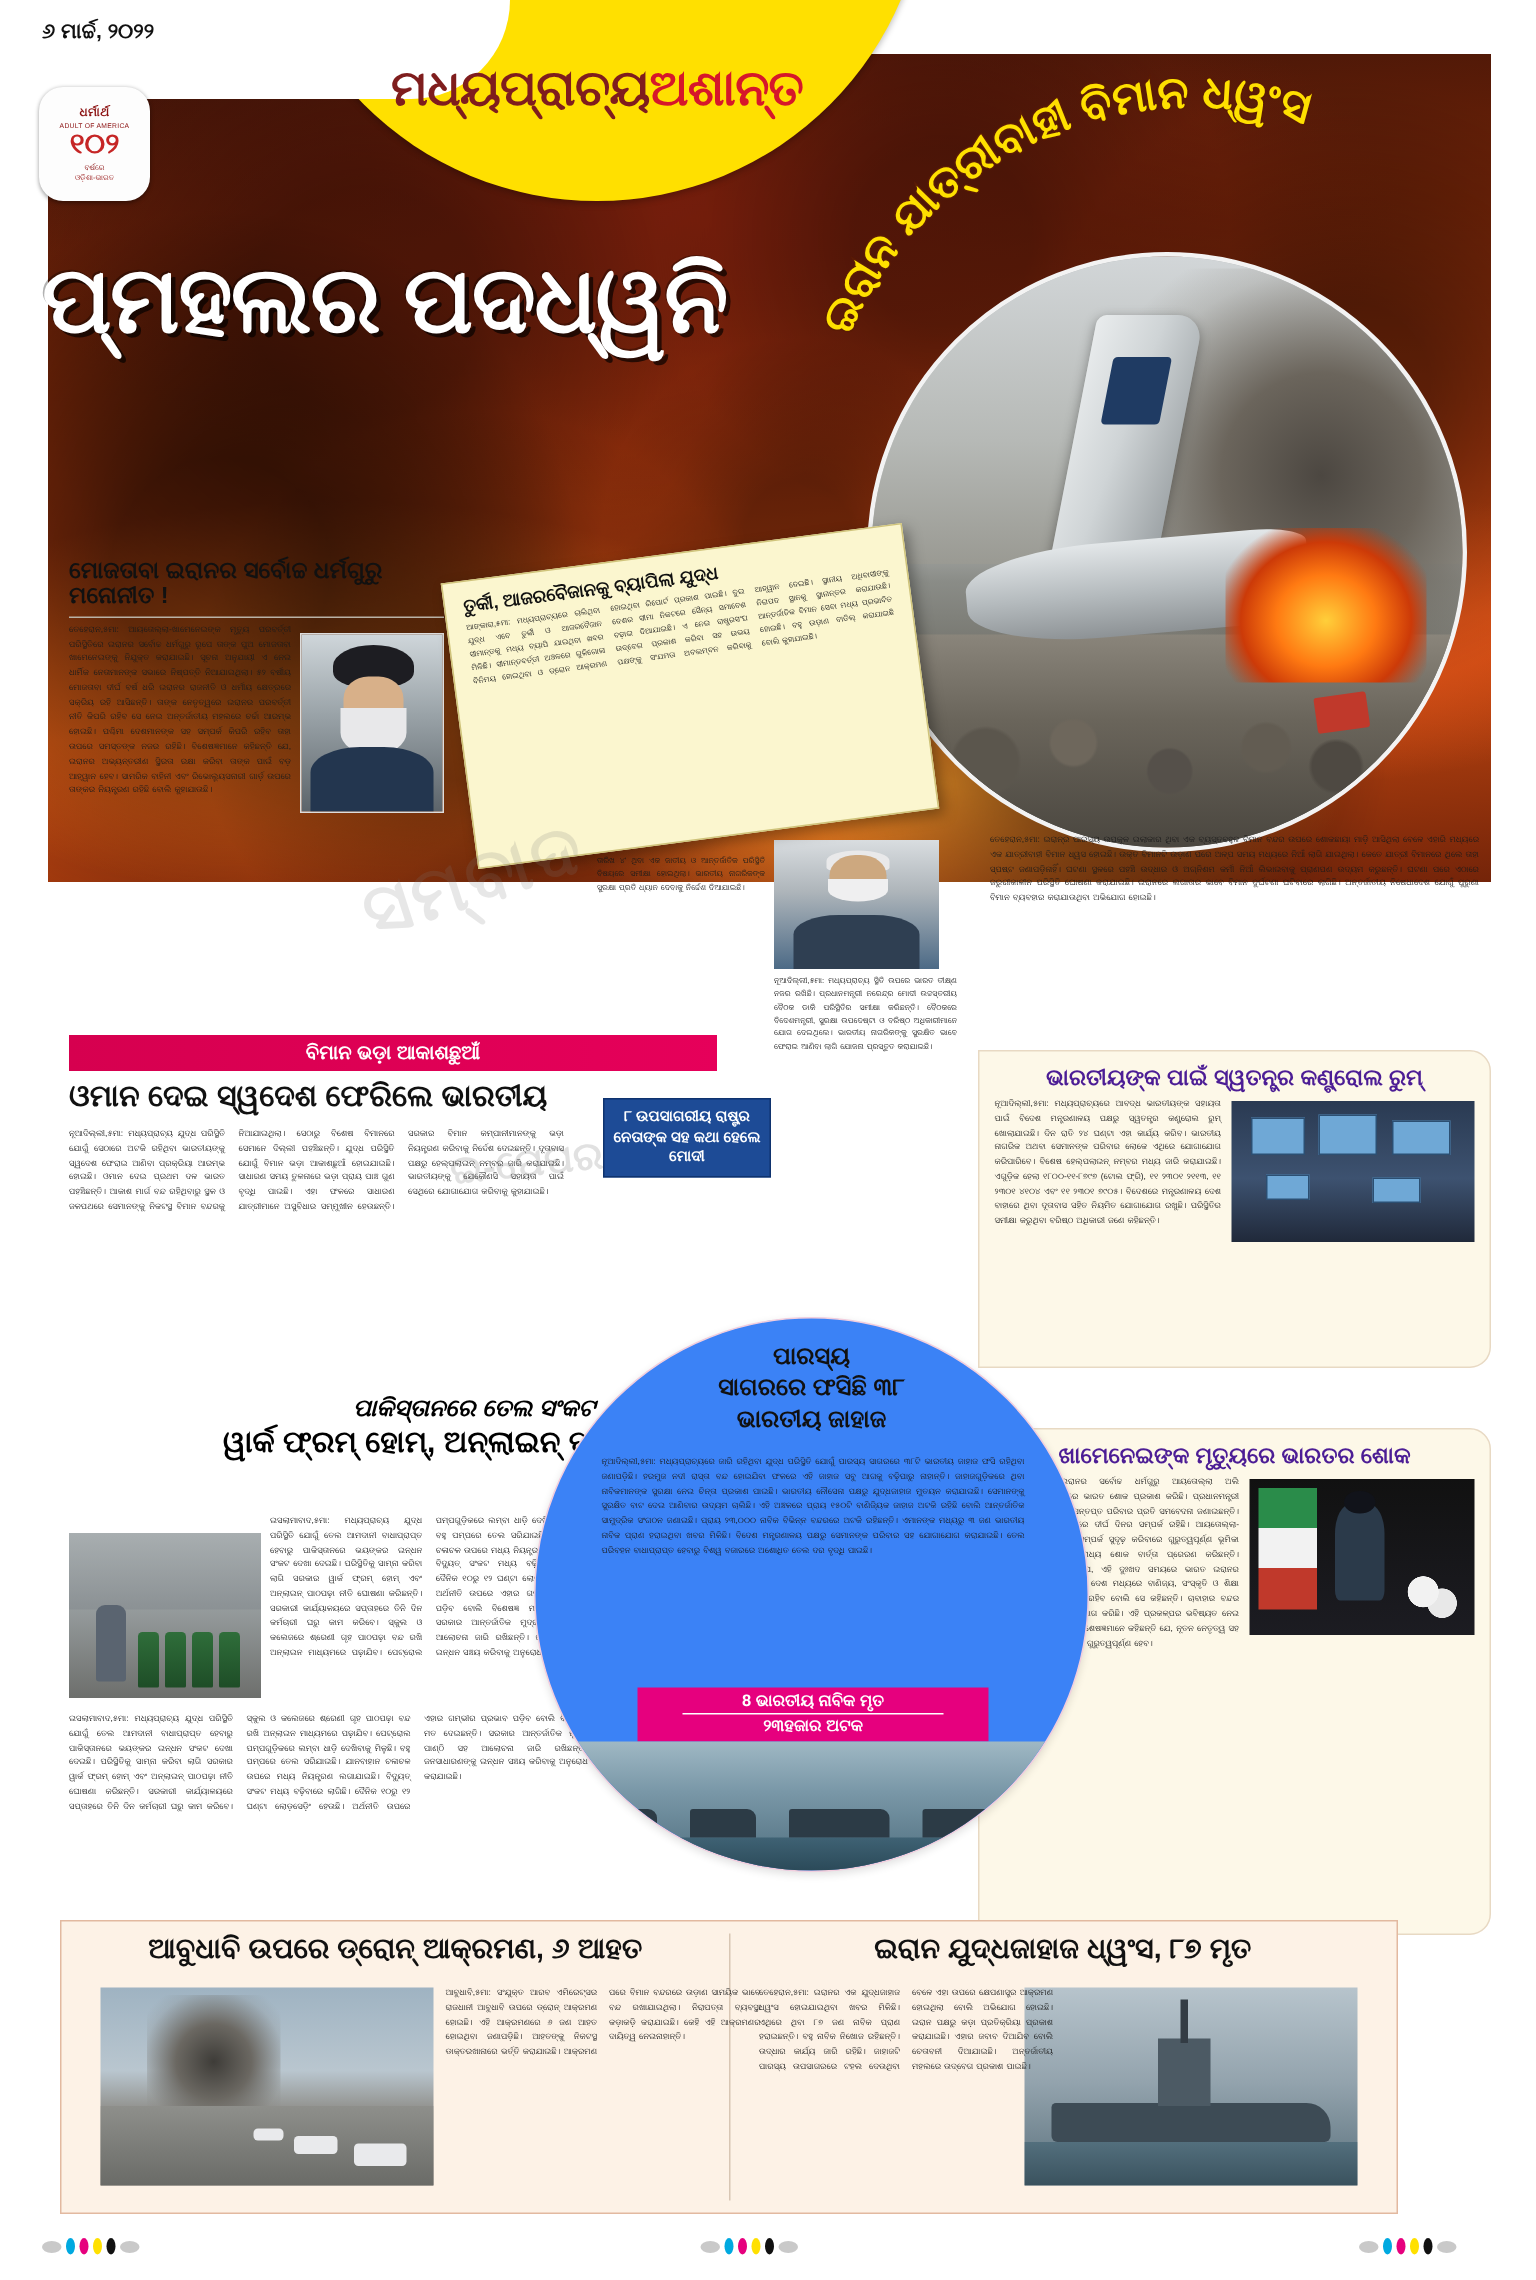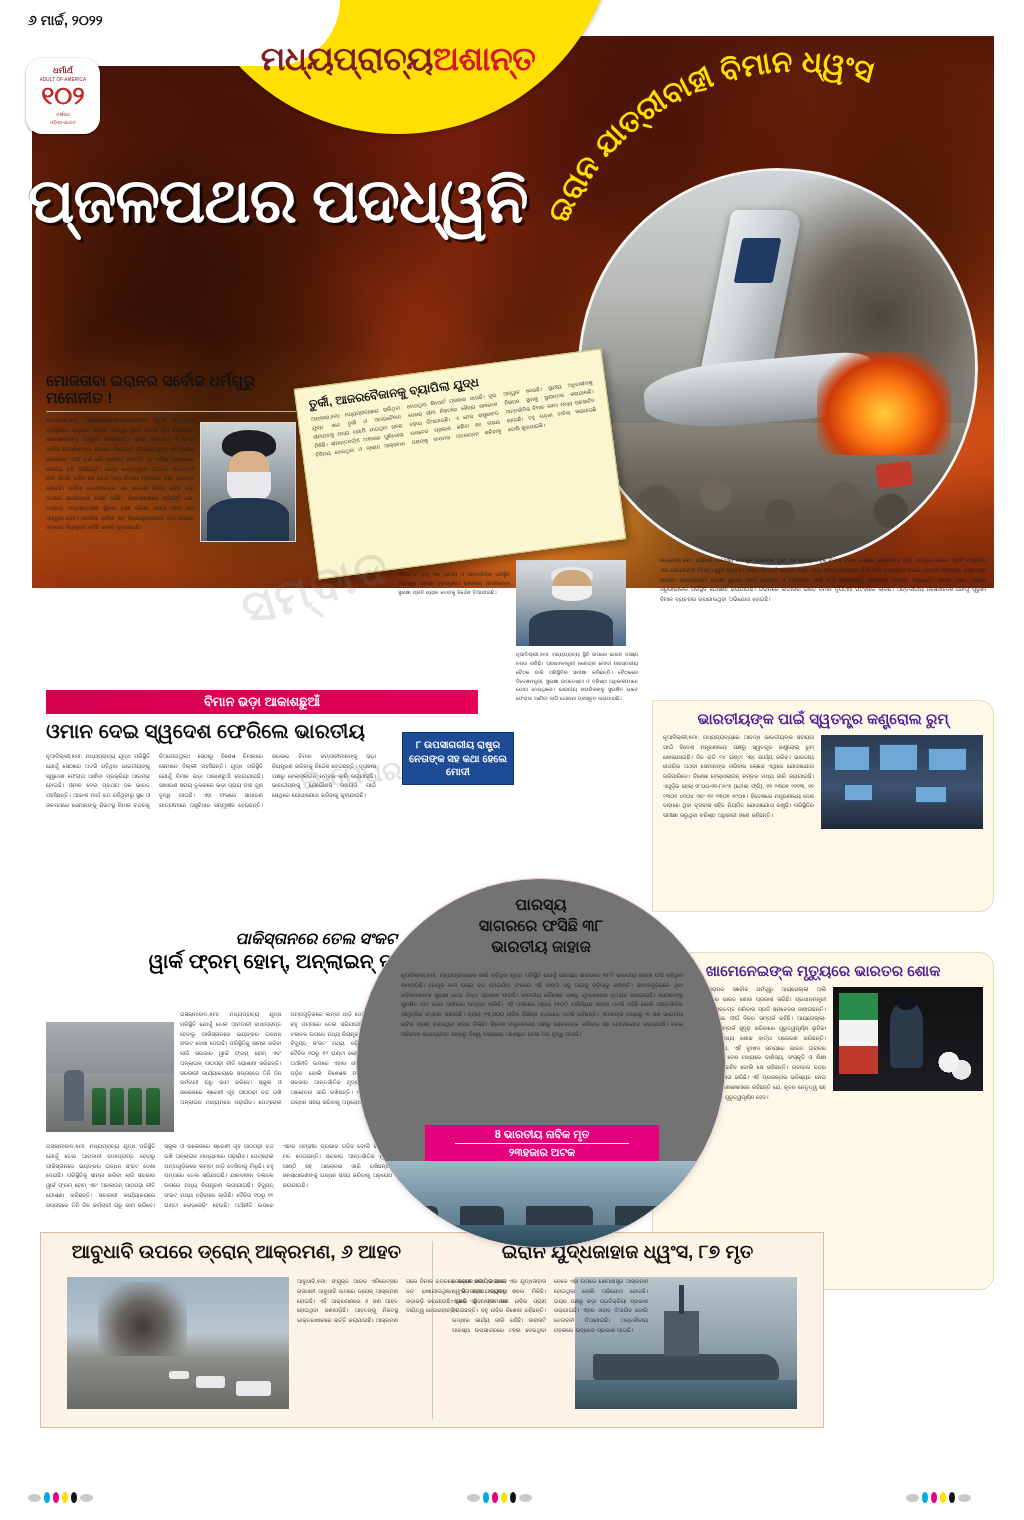--- a/index.html
+++ b/index.html
@@ -54,21 +54,21 @@
 
   .masthead-logo{
     position:absolute; left:26px; top:58px; width:74px; height:76px; z-index:8;
     background:#fdfdfd; border-radius:16px;
     box-shadow:0 1px 3px rgba(0,0,0,.4);
     display:flex; flex-direction:column; align-items:center; justify-content:center;
     padding:4px 2px;
   }
   .logo-top{ font-size:8px; color:#8c1212; font-weight:bold; letter-spacing:.3px;}
   .logo-sub{ font-size:4.5px; color:#8c1212; letter-spacing:.2px; margin-top:1px;}
-  .logo-main{ font-size:25px; color:#c62626; font-weight:bold; line-height:1; margin-top:1px;}
+  .logo-main{ font-size:19px; color:#c62626; font-weight:bold; line-height:1; margin-top:1px;}
   .logo-bot{ font-size:5px; color:#8c1212; margin-top:3px;}
   .logo-bot2{ font-size:5px; color:#9a1b1b; margin-top:1px;}
 
   
   .dome{
     position:absolute; left:178px; top:-96px; width:440px; height:230px;
     background:#ffe000; border-radius:0 0 240px 240px; z-index:5;
     box-shadow:0 2px 4px rgba(0,0,0,.25);
   }
   .dome-text{
@@ -275,21 +275,21 @@
     column-count:2; column-gap:9px;
   }
   .pak-cols2{
     position:absolute; left:46px; top:1142px; width:346px; z-index:9;
     column-count:3; column-gap:9px;
   }
 
   
   .pink-circle{
     position:absolute; left:356px; top:878px; width:370px; height:370px; z-index:10;
-    border-radius:50%; background:#737373; border:1px solid #f2cede;
+    border-radius:50%; background:#3b82f6; border:1px solid #f2cede;
     box-shadow:0 2px 6px rgba(0,0,0,.12);
     overflow:hidden;
   }
   .pc-head{
     position:absolute; left:0; top:16px; width:100%; text-align:center;
     font-size:16px; font-weight:bold; line-height:1.3; color:#111;
   }
   .pc-body{
     position:absolute; left:44px; top:92px; width:282px;
   }
@@ -352,21 +352,21 @@
     background:#11131a; border-radius:50%;
   }
   .khamenei-photo .flowers{
     position:absolute; right:6%; bottom:6%; width:28%; height:36%;
     background:radial-gradient(circle at 40% 40%, #f2f2f2 0 30%, transparent 31%),
                radial-gradient(circle at 70% 60%, #e8e8e8 0 26%, transparent 27%);
   }
 
   
   .bottom-block{
-    position:absolute; left:40px; top:1232px; width:784px; height:196px; z-index:9;
+    position:absolute; left:40px; top:1280px; width:892px; height:196px; z-index:9;
     background:#fdf2e6; border:1px solid #e2b9a0;
   }
   .bb-sep{ position:absolute; left:50%; top:8px; bottom:8px; width:1px; background:#d8c6b3; }
   .bb-head{
     text-align:center; font-size:19px; font-weight:bold; color:#111; padding-top:8px;
   }
   .bb-left{ position:absolute; left:0; top:0; width:50%; height:100%; }
   .bb-right{ position:absolute; right:0; top:0; width:50%; height:100%; }
   .abu-photo{
     position:absolute; left:26px; top:44px; width:222px; height:132px;
@@ -446,21 +446,21 @@
     <div class="logo-main">୧୦୨</div>
     <div class="logo-bot">ବର୍ଷରେ</div>
     <div class="logo-bot2">ଓଡ଼ିଶା-ଭାରତ</div>
   </div>
 
   <div class="dome"></div>
   <div class="dome-text">
     <span class="blk">ମଧ୍ୟପ୍ରାଚ୍ୟ</span><span class="red">ଅଶାନ୍ତ</span>
   </div>
 
-  <div class="hero-title">ପ୍ଜଳପଥର ପଦଧ୍ୱନି</div>
+  <div class="hero-title">ପ୍ମହଲର ପଦଧ୍ୱନି</div>
 
   <div class="arc-label">
     <svg width="430" height="120" viewBox="0 0 430 120">
       <defs>
           <path id="arcp" d="M 6,116 A 250,250 0 0 1 416,26"></path>
         </defs>
       <text><textPath href="#arcp" startOffset="2%">ଇରାନ ଯାତ୍ରୀବାହୀ ବିମାନ ଧ୍ୱଂସ</textPath></text>
     </svg>
   </div>
 

